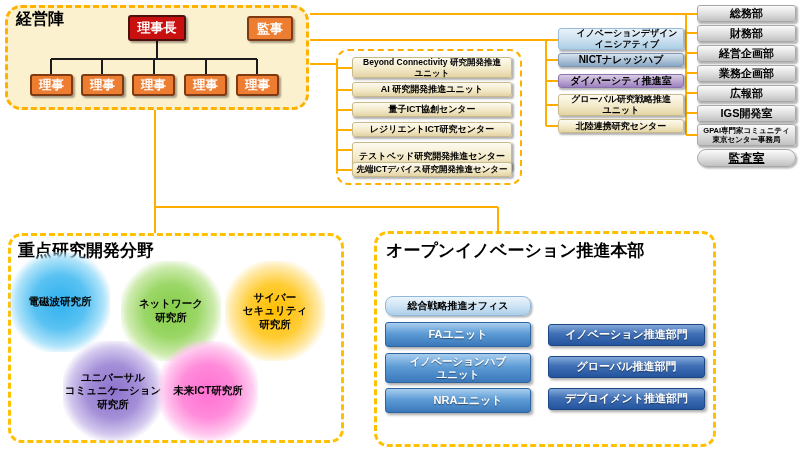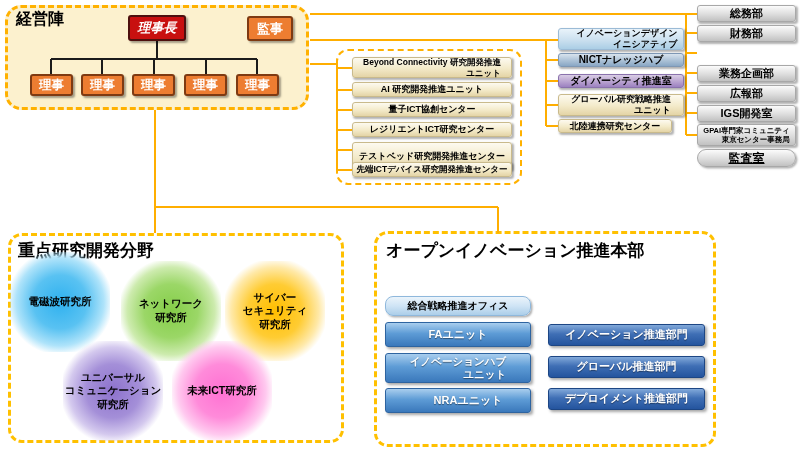--- a/index.html
+++ b/index.html
@@ -6,21 +6,21 @@
   #stage{position:relative;width:800px;height:455px;background:#fff;overflow:hidden;
          font-family:"Liberation Sans","DejaVu Sans",sans-serif;}
   svg.wires{position:absolute;left:0;top:0;z-index:2;pointer-events:none;}
   .panel{position:absolute;box-sizing:border-box;border-radius:16px;z-index:1;}
   .panel.mgmt{left:5px;top:5px;width:304px;height:105px;background:#FCF1CE;border:3px dashed #FFB100;}
   .panel.units{left:336px;top:49px;width:186px;height:136px;border:2px dashed #FFB100;border-radius:12px;background:#fff;}
   .panel.fields{left:8px;top:233px;width:336px;height:210px;border:3px dashed #FFC000;border-radius:14px;background:#fff;}
   .panel.innov{left:374px;top:231px;width:342px;height:216px;border:3px dashed #FFC000;border-radius:14px;background:#fff;}
   .ptitle{position:absolute;z-index:3;font-weight:bold;color:#000;}
   .node{position:absolute;z-index:3;box-sizing:border-box;display:flex;align-items:center;justify-content:center;
-        text-align:right;font-weight:bold;white-space:pre-line;line-height:1.2;border-radius:3px;}
+        text-align:center;font-weight:bold;white-space:pre-line;line-height:1.2;border-radius:3px;}
   .red{background:#C8100F;border:2px solid #4D100E;color:#fff;box-shadow:2px 2px 2px rgba(0,0,0,.35);}
   .org{background:#ED7D31;border:2px solid #7E3A12;color:#fff;box-shadow:2px 2px 2px rgba(0,0,0,.35);}
   .cream{background:linear-gradient(180deg,#FDFAF0 0%,#F3EAC9 55%,#E4D4A6 100%);border:1px solid #C9BA8C;
          color:#000;box-shadow:1.5px 1.5px 2px rgba(0,0,0,.3);}
   .gray{background:linear-gradient(180deg,#FBFBFB 0%,#DDDDDD 55%,#C1C1C1 100%);border:1px solid #A8A8A8;
         color:#000;box-shadow:1.5px 1.5px 2px rgba(0,0,0,.3);}
   .lblue{background:linear-gradient(180deg,#E9F3FA 0%,#CBE0EF 55%,#ABCEE5 100%);border:1px solid #9BBBD6;
          color:#000;box-shadow:1.5px 1.5px 2px rgba(0,0,0,.3);}
   .sblue{background:linear-gradient(180deg,#D8E3ED 0%,#AFC4D8 50%,#89A7C5 100%);border:1px solid #7E97B4;
          color:#000;box-shadow:1.5px 1.5px 2px rgba(0,0,0,.3);}
@@ -53,21 +53,21 @@
 
   <svg class="wires" width="800" height="455">
     <path fill="none" stroke="#FFAE00" stroke-width="2" d="M310,14 H697 M686,14 V135 M686,33 H697 M686,53 H697 M686,73 H697 M686,93 H697 M686,113 H697 M686,135 H697
          M310,40 H558 M546,40 V126 M546,60 H558 M546,81 H558 M546,105 H558 M546,126 H558
          M310,64 H337 M337,64 V170 M337,68 H352 M337,90 H352 M337,110 H352 M337,130 H352 M337,150 H352 M337,170 H352
          M155,110 V233 M155,207 H498 M498,207 V233"></path>
     <path fill="none" stroke="#1B1B1B" stroke-width="2" d="M157,41 V59 M51,59 H257 M51,59 V75 M102,59 V75 M154,59 V75 M206,59 V75 M257,59 V75"></path>
   </svg>
 
   <div class="ptitle" style="left:16px;top:9px;font-size:16px;">経営陣</div>
-  <div class="node red" style="left:128px;top:15px;width:58px;height:26px;font-size:13px;font-style:italic;">理事長</div>
+  <div class="node red" style="left:128px;top:15px;width:58px;height:26px;font-size:13px;">理事長</div>
   <div class="node org" style="left:247px;top:16px;width:46px;height:25px;font-size:13px;">監事</div>
   <div class="node org" style="left:30px;top:74px;width:43px;height:22px;font-size:12.5px;">理事</div>
   <div class="node org" style="left:81px;top:74px;width:43px;height:22px;font-size:12.5px;">理事</div>
   <div class="node org" style="left:132px;top:74px;width:43px;height:22px;font-size:12.5px;">理事</div>
   <div class="node org" style="left:184px;top:74px;width:43px;height:22px;font-size:12.5px;">理事</div>
   <div class="node org" style="left:236px;top:74px;width:43px;height:22px;font-size:12.5px;">理事</div>
 
   <div class="node cream" style="left:352px;top:57px;width:160px;height:21px;font-size:8.5px;">Beyond Connectivity 研究開発推進
 ユニット</div>
   <div class="node cream" style="left:352px;top:82px;width:160px;height:15px;font-size:9px;">AI 研究開発推進ユニット</div>
@@ -75,42 +75,43 @@
   <div class="node cream" style="left:352px;top:122px;width:160px;height:15px;font-size:9px;">レジリエントICT研究センター</div>
   <div class="node cream" style="left:352px;top:142px;width:160px;height:28px;font-size:9px;">テストベッド研究開発推進センター</div>
   <div class="node cream" style="left:352px;top:162px;width:160px;height:15px;font-size:8.5px;">先端ICTデバイス研究開発推進センター</div>
 
   <div class="node lblue" style="left:558px;top:28px;width:126px;height:22px;font-size:9px;padding-left:12px;">イノベーションデザイン
 イニシアティブ</div>
   <div class="node sblue" style="left:558px;top:53px;width:126px;height:14px;font-size:10px;">NICTナレッジハブ</div>
   <div class="node purp" style="left:558px;top:74px;width:126px;height:14px;font-size:10px;">ダイバーシティ推進室</div>
   <div class="node cream" style="left:558px;top:94px;width:126px;height:22px;font-size:9px;">グローバル研究戦略推進
 ユニット</div>
-  <div class="node cream" style="left:558px;top:119px;width:114px;height:14px;font-size:9px;">北陸連携研究センター</div>
+  <div class="node cream" style="left:558px;top:119px;width:126px;height:14px;font-size:9px;">北陸連携研究センター</div>
 
   <div class="node gray" style="left:697px;top:5px;width:99px;height:17px;font-size:11px;">総務部</div>
   <div class="node gray" style="left:697px;top:25px;width:99px;height:17px;font-size:11px;">財務部</div>
+  <div class="node gray" style="left:697px;top:45px;width:99px;height:17px;font-size:11px;">経営企画部</div>
   <div class="node gray" style="left:697px;top:65px;width:99px;height:17px;font-size:11px;">業務企画部</div>
   <div class="node gray" style="left:697px;top:85px;width:99px;height:17px;font-size:11px;">広報部</div>
   <div class="node gray" style="left:697px;top:105px;width:99px;height:17px;font-size:11px;">IGS開発室</div>
   <div class="node gray" style="left:697px;top:124px;width:99px;height:22px;font-size:7.5px;">GPAI専門家コミュニティ
 東京センター事務局</div>
   <div class="node gray underline" style="left:697px;top:149px;width:99px;height:18px;font-size:12px;border-radius:9px;">監査室</div>
 
   <div class="ptitle" style="left:18px;top:239px;font-size:17px;">重点研究開発分野</div>
   <div class="circle c-blue" style="left:10px;top:252px;">電磁波研究所</div>
   <div class="circle c-green" style="left:121px;top:261px;">ネットワーク
 研究所</div>
   <div class="circle c-gold" style="left:225px;top:261px;">サイバー
 セキュリティ
 研究所</div>
   <div class="circle c-purp" style="left:63px;top:341px;">ユニバーサル
 コミュニケーション
 研究所</div>
-  <div class="circle c-pink" style="left:172px;top:341px;">未来ICT研究所</div>
+  <div class="circle c-pink" style="left:158px;top:341px;">未来ICT研究所</div>
 
   <div class="ptitle" style="left:386px;top:239px;font-size:17px;">オープンイノベーション推進本部</div>
   <div class="node oblue" style="left:385px;top:296px;width:146px;height:20px;font-size:10px;border-radius:8px;">総合戦略推進オフィス</div>
   <div class="node mblue" style="left:385px;top:322px;width:146px;height:25px;font-size:11px;">FAユニット</div>
   <div class="node mblue" style="left:385px;top:353px;width:146px;height:30px;font-size:10.5px;">イノベーションハブ
 ユニット</div>
   <div class="node mblue" style="left:385px;top:388px;width:146px;height:25px;font-size:11px;padding-left:20px;">NRAユニット</div>
   <div class="node dblue" style="left:548px;top:324px;width:157px;height:22px;font-size:11px;">イノベーション推進部門</div>
   <div class="node dblue" style="left:548px;top:356px;width:157px;height:22px;font-size:11px;">グローバル推進部門</div>
   <div class="node dblue" style="left:548px;top:388px;width:157px;height:22px;font-size:11px;">デプロイメント推進部門</div>

